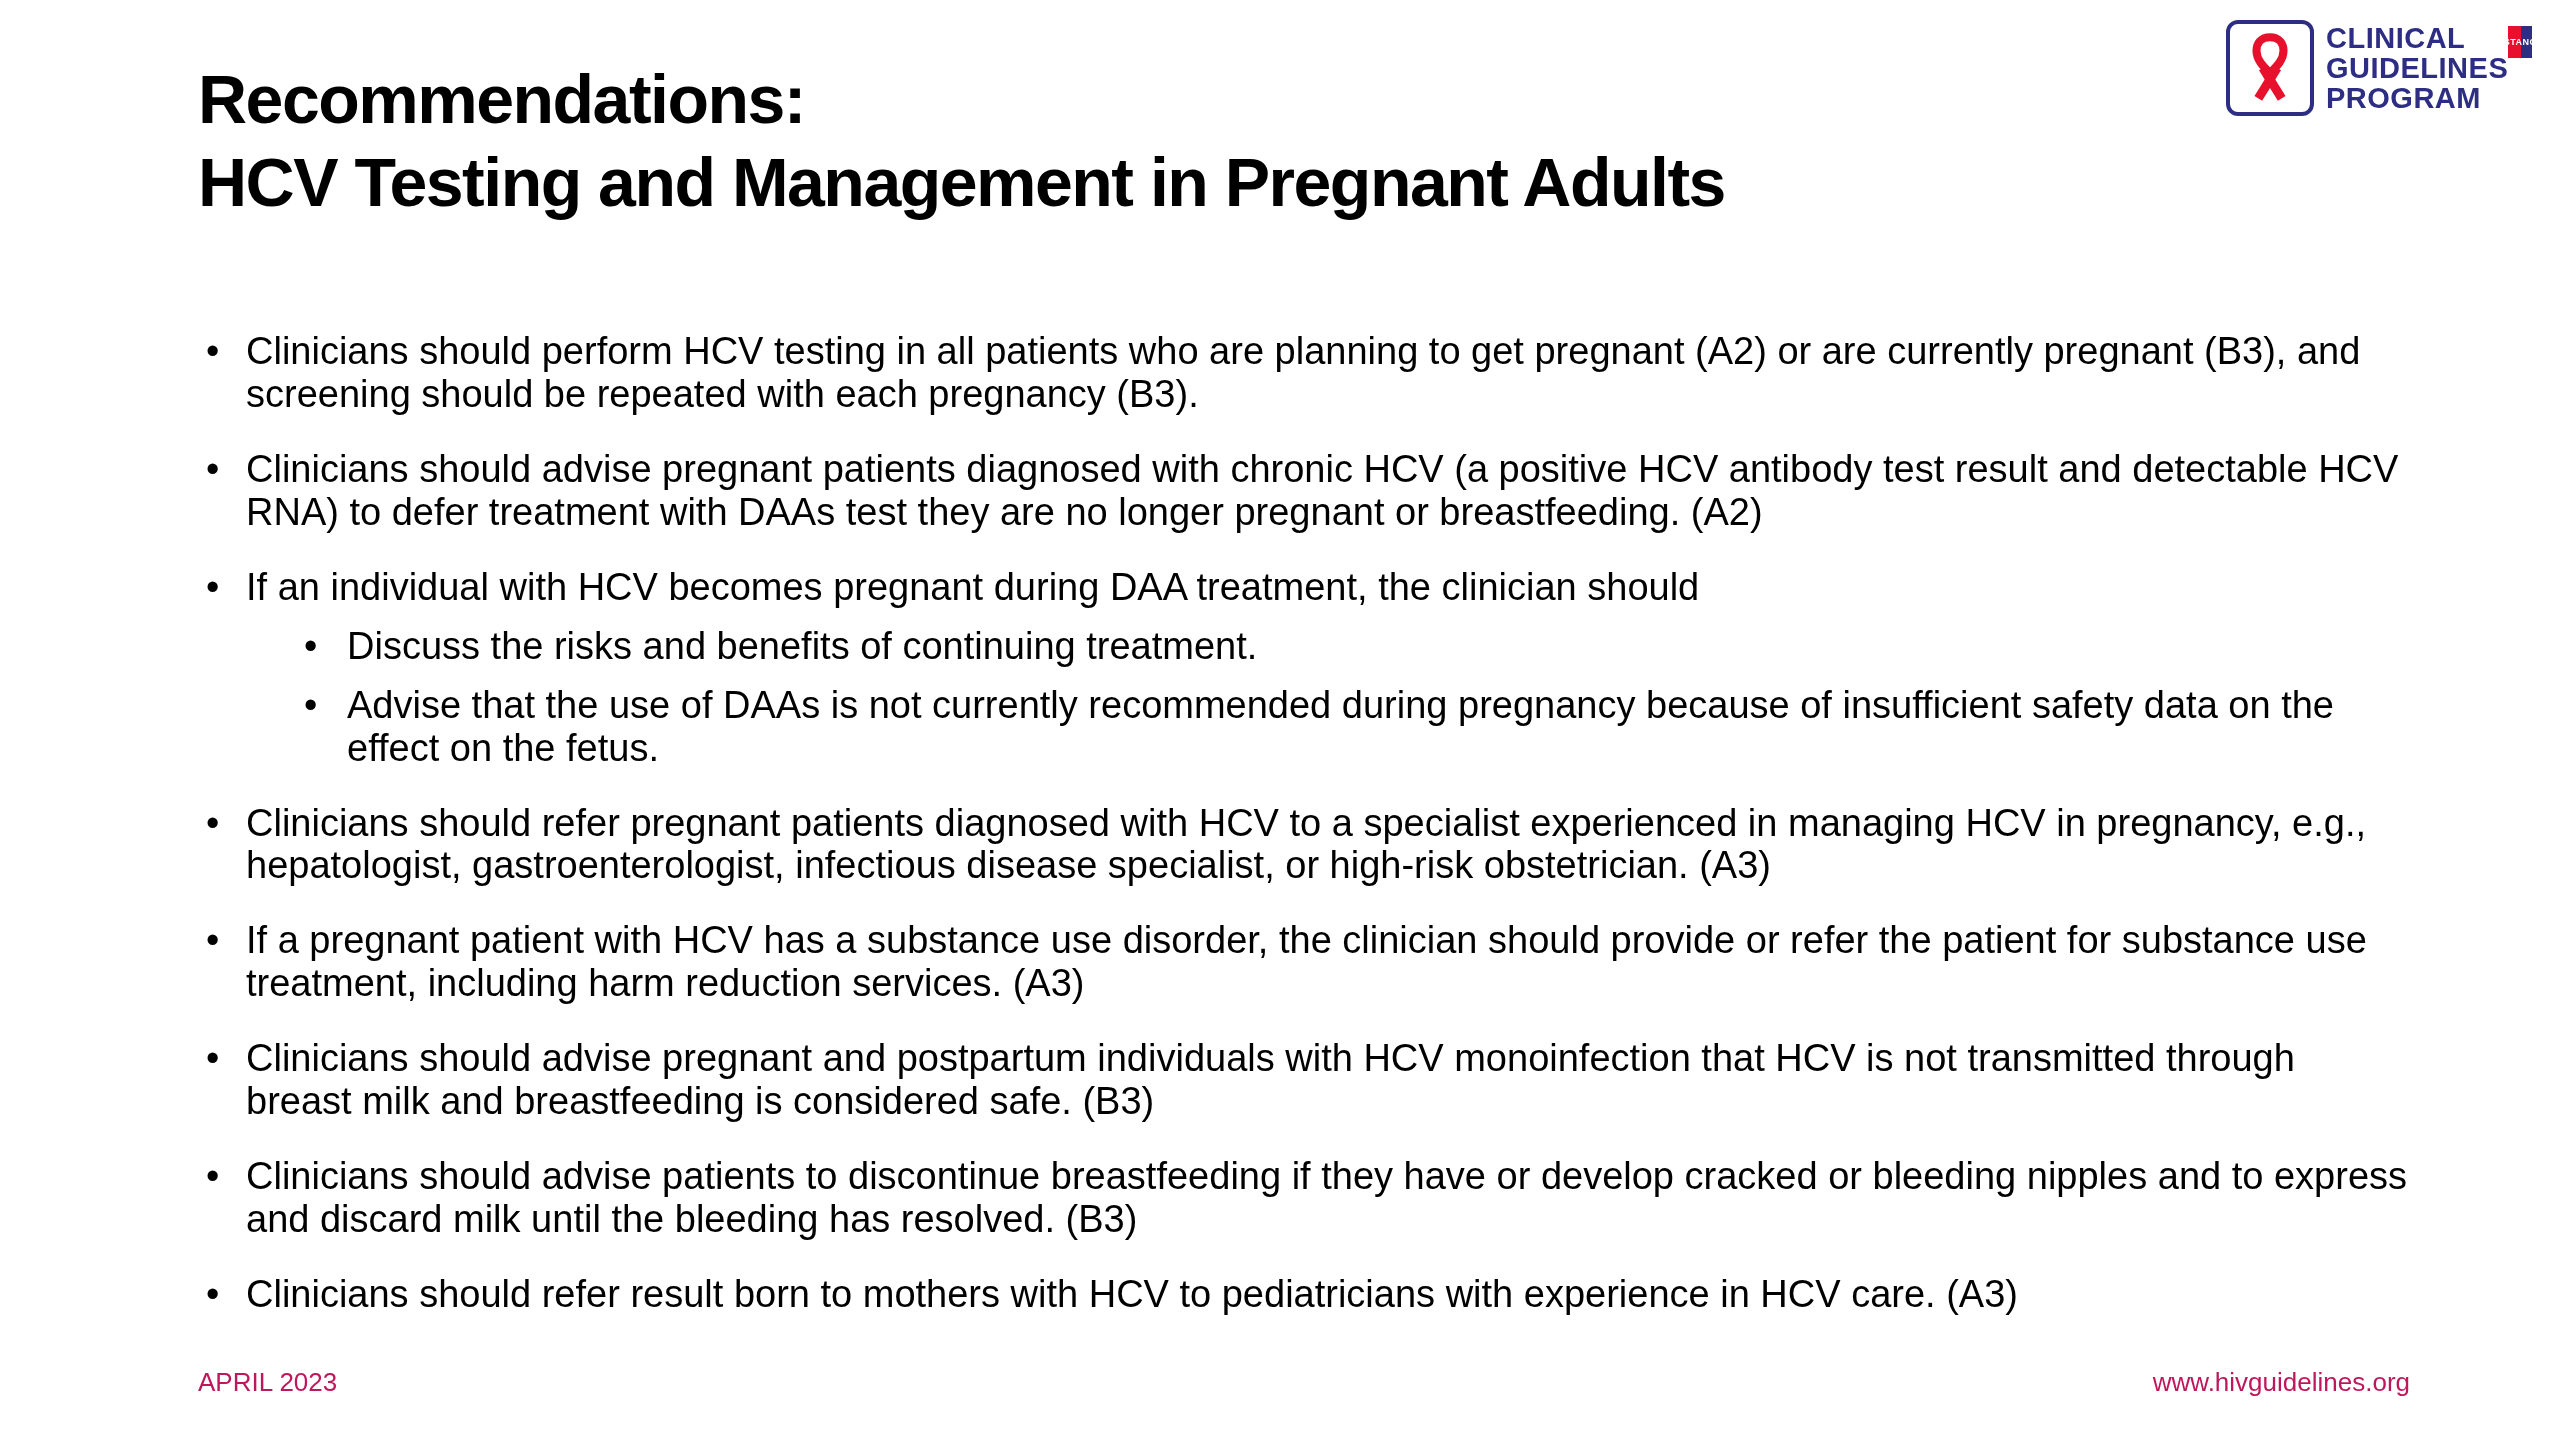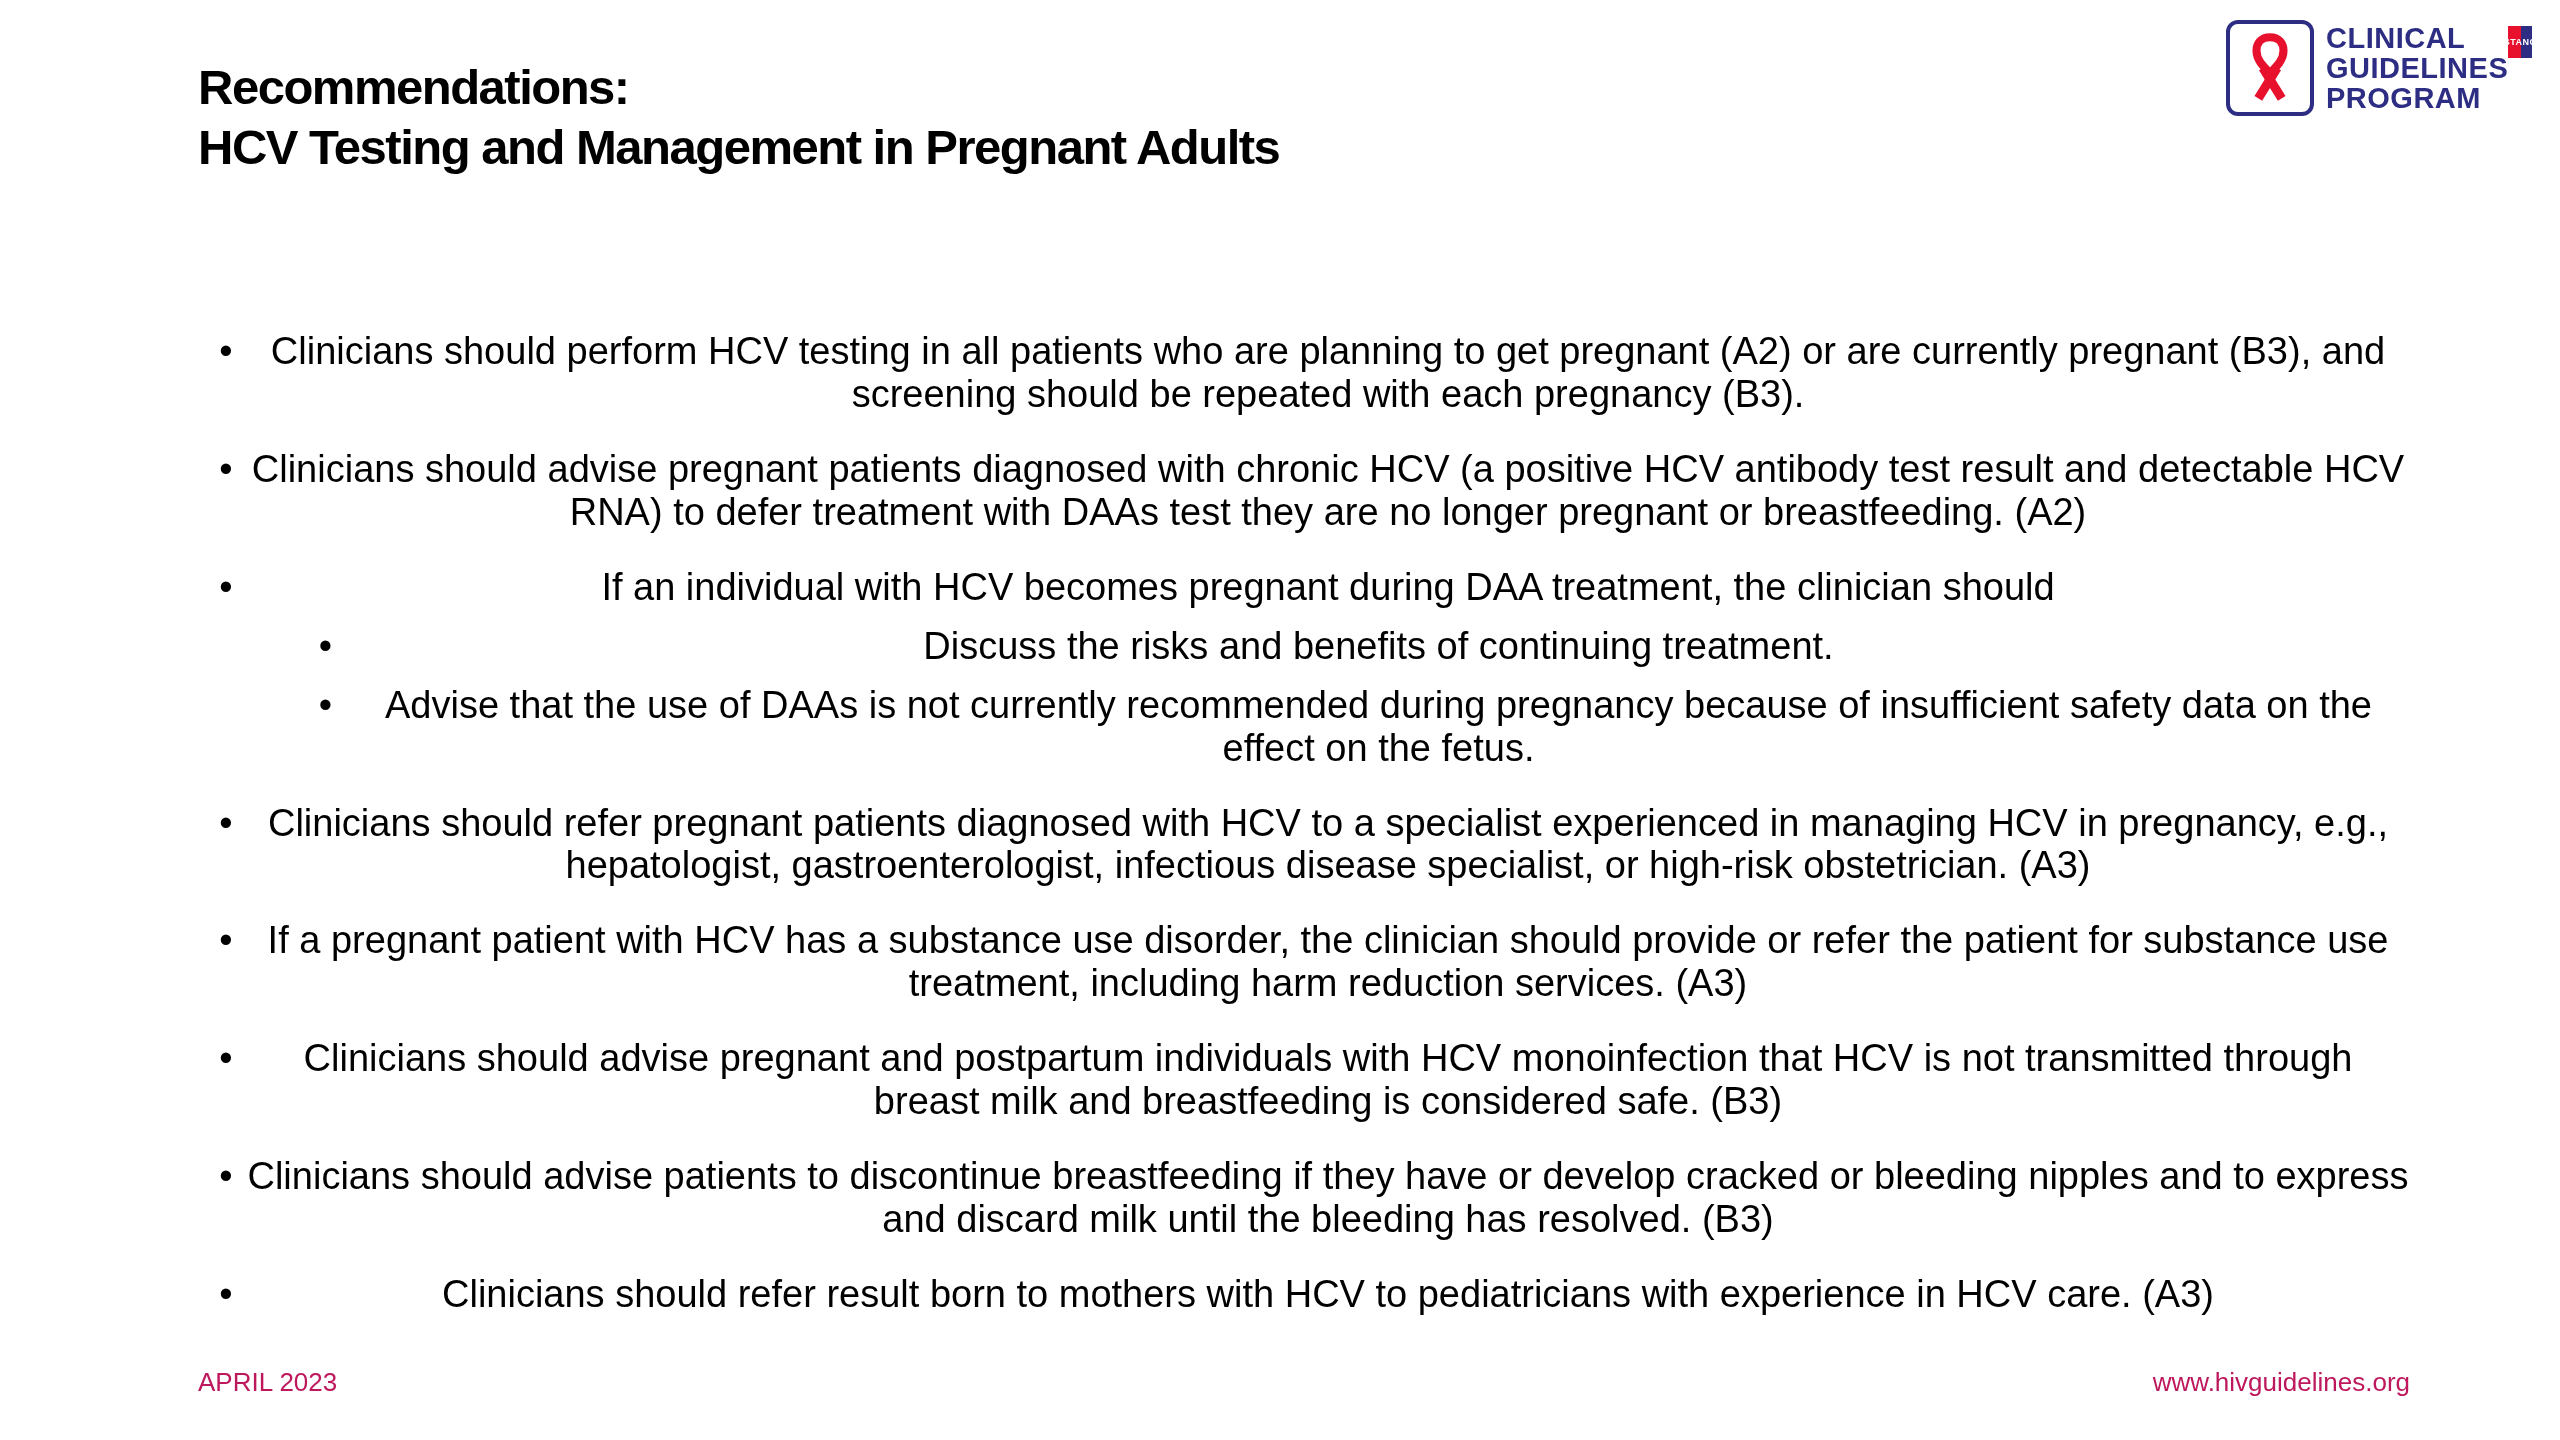--- a/index.html
+++ b/index.html
@@ -10,21 +10,21 @@
     color: #000000;
     position: relative;
     overflow: hidden;
   }
   .slide { position: absolute; inset: 0; }
 
   
   .title-block {
     position: absolute;
     left: 198px; top: 58px;
-    font-size: 49px;
+    font-size: 68px;
     font-weight: 700;
     line-height: 1.22;
     letter-spacing: -1.5px;
     color: #000;
   }
 
   
   .logo {
     position: absolute;
     top: 20px; right: 28px;
@@ -69,21 +69,20 @@
   
   .bullets {
     position: absolute;
     left: 206px; top: 330px; right: 150px;
     font-size: 38px;
     line-height: 1.13;
   }
   .bullet {
     display: flex;
     margin-bottom: 32px;
-    text-align: center;
   }
   .bullet > .marker {
     width: 40px;
     flex: none;
   }
   .marker::before { content: "•"; }
   .bullet-body { flex: 1; }
   .sub-list { margin-left: 58px; }
   .sub-item {
     display: flex;

